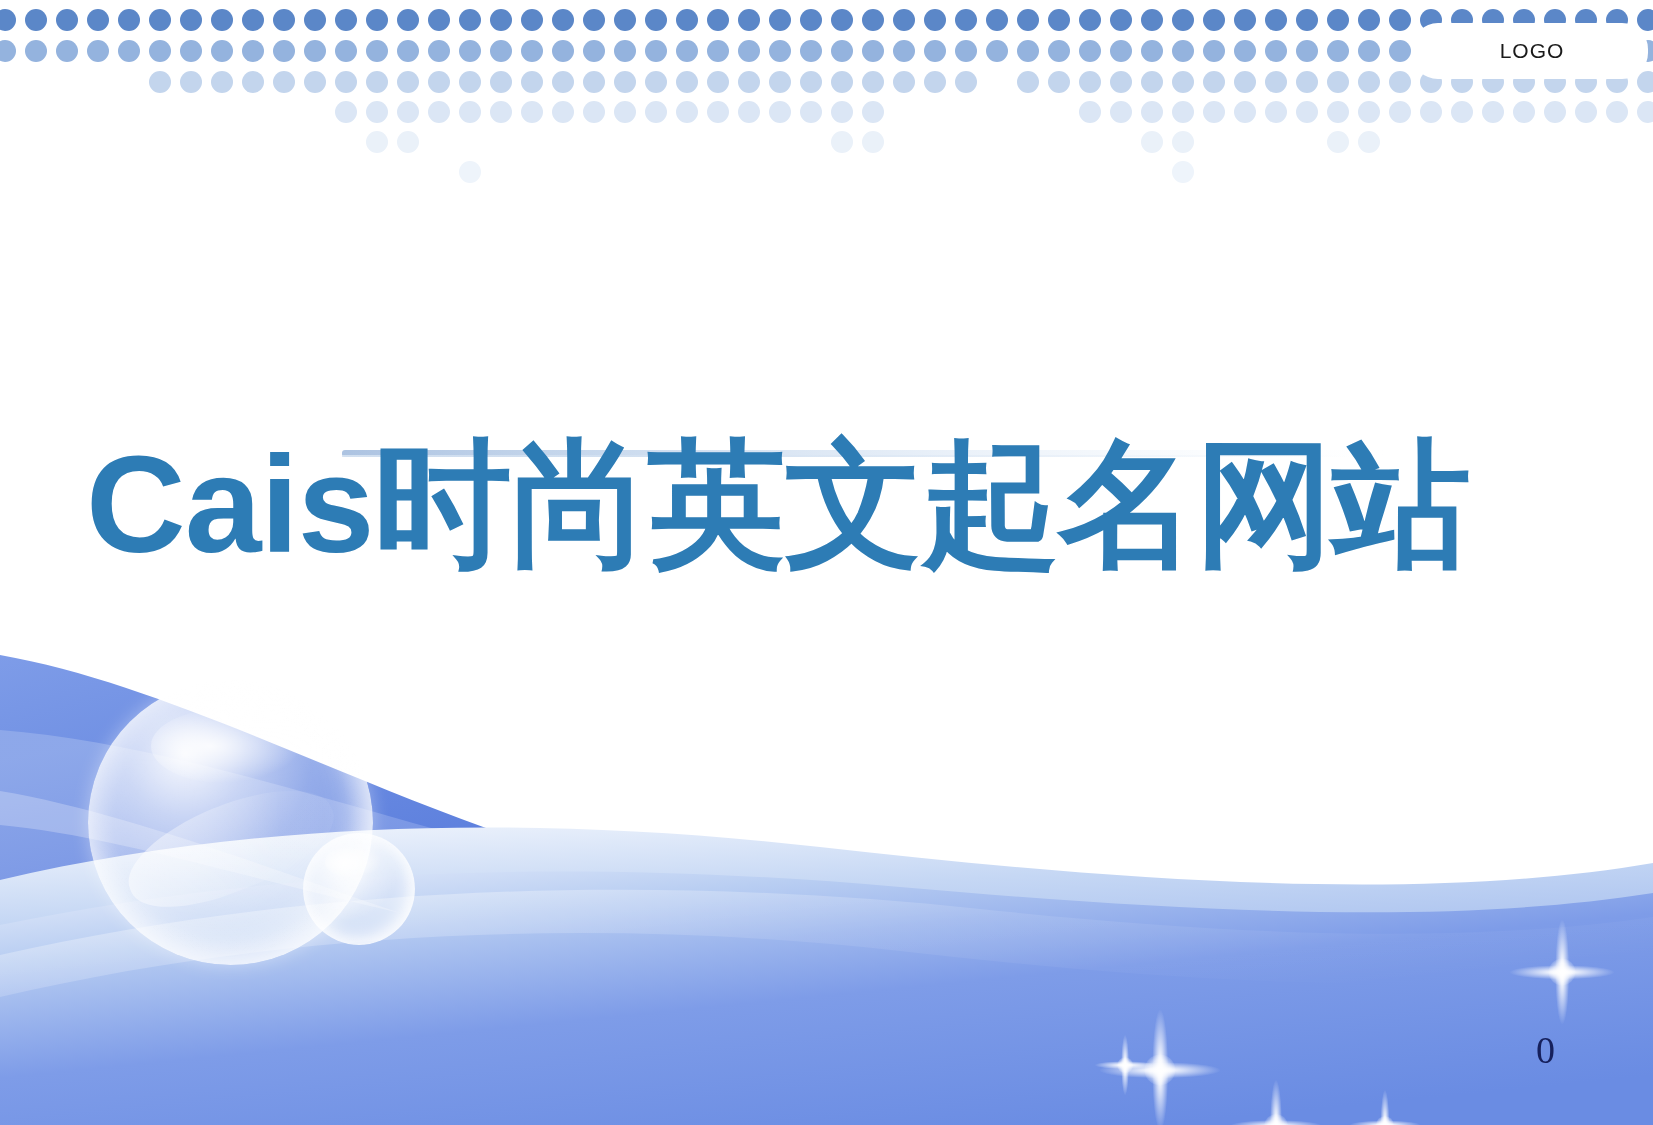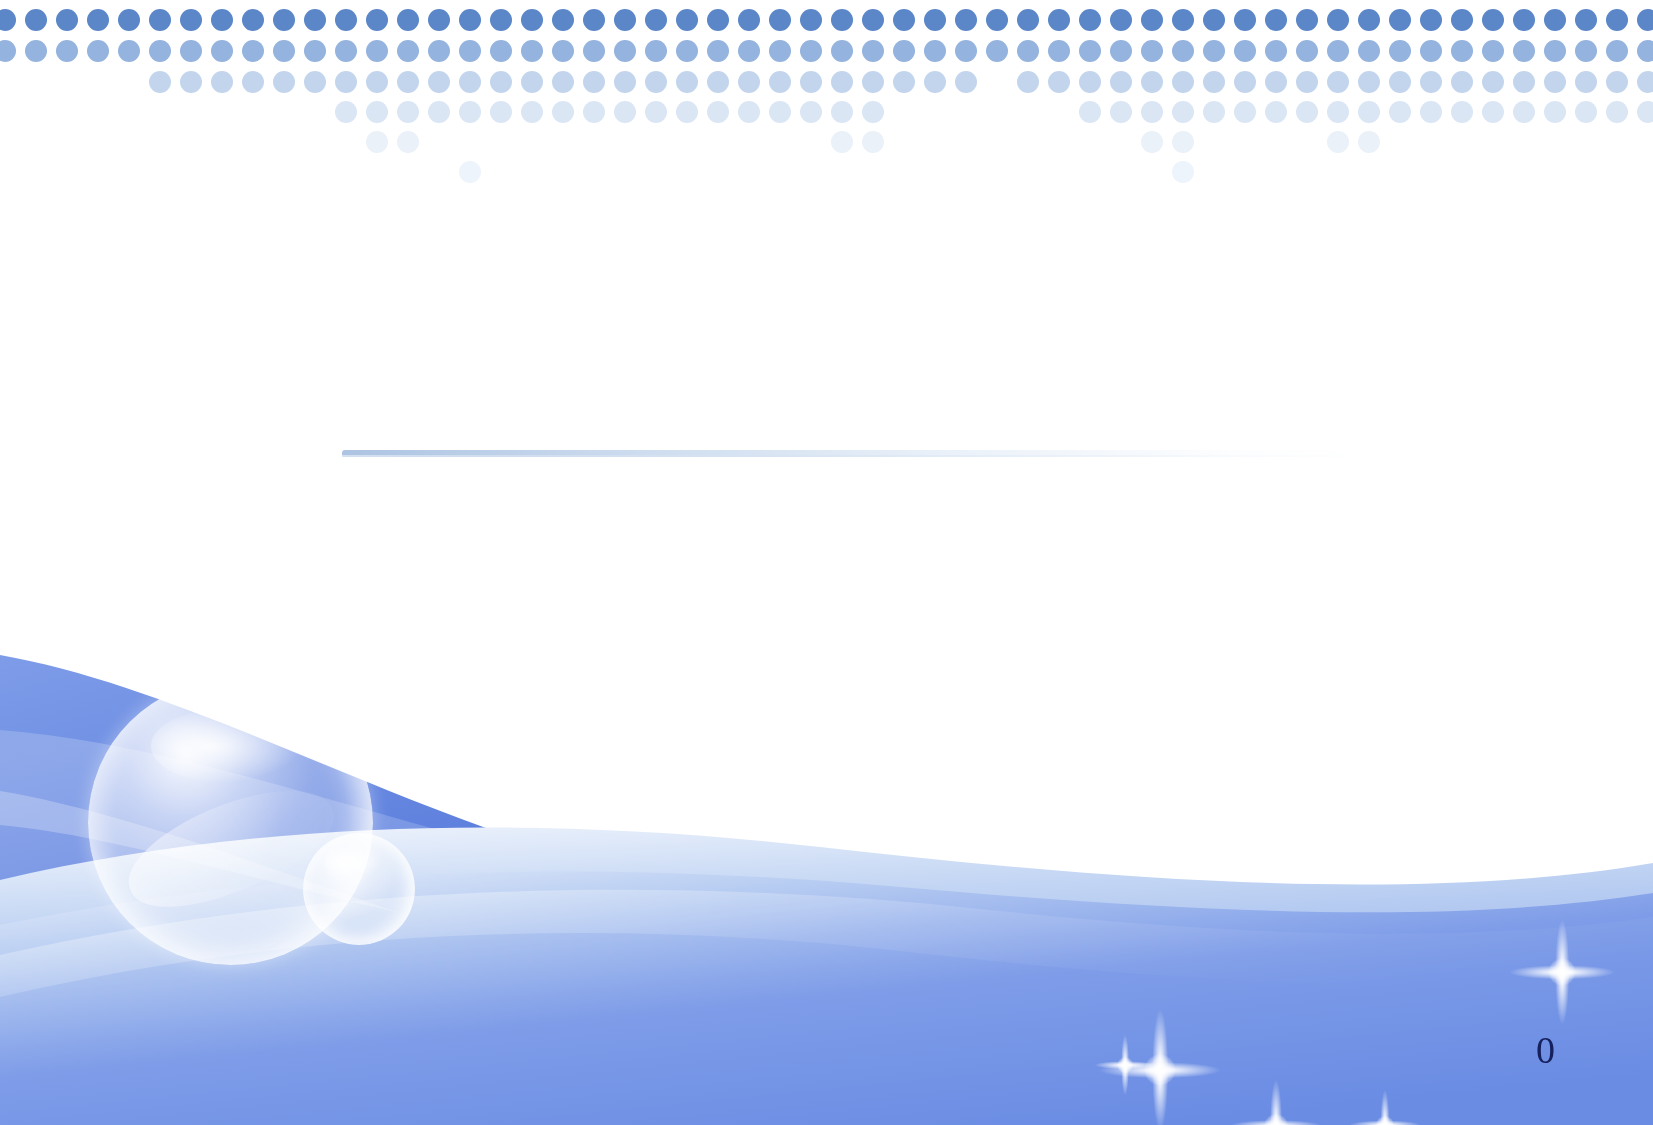--- a/index.html
+++ b/index.html
@@ -372,22 +372,26 @@
       <div class="dot" style="left: 831px; top: 131px; width: 22px; height: 22px; background: rgb(234, 241, 249);"></div>
       <div class="dot" style="left: 862px; top: 131px; width: 22px; height: 22px; background: rgb(234, 241, 249);"></div>
       <div class="dot" style="left: 1141px; top: 131px; width: 22px; height: 22px; background: rgb(234, 241, 249);"></div>
       <div class="dot" style="left: 1172px; top: 131px; width: 22px; height: 22px; background: rgb(234, 241, 249);"></div>
       <div class="dot" style="left: 1327px; top: 131px; width: 22px; height: 22px; background: rgb(234, 241, 249);"></div>
       <div class="dot" style="left: 1358px; top: 131px; width: 22px; height: 22px; background: rgb(234, 241, 249);"></div>
       <div class="dot" style="left: 459px; top: 161px; width: 22px; height: 22px; background: rgb(238, 244, 251);"></div>
       <div class="dot" style="left: 1172px; top: 161px; width: 22px; height: 22px; background: rgb(238, 244, 251);"></div>
     </div>
 
+  <div id="logo-plate">
+    <span id="logo-text">LOGO</span>
+  </div>
 
   <div id="title-rule"></div>
+  <div id="slide-title">Cais时尚英文起名网站</div>
 
   <div id="wave-art">
     <svg viewBox="0 0 1653 500" preserveAspectRatio="none" xmlns="http://www.w3.org/2000/svg">
       <defs>
         <linearGradient id="gDeep" x1="0" y1="0" x2="1" y2="1">
           <stop offset="0%" stop-color="#7e9ce8"></stop>
           <stop offset="35%" stop-color="#5c7fdd"></stop>
           <stop offset="100%" stop-color="#4761cf"></stop>
         </linearGradient>
         <linearGradient id="gMid" x1="0.1" y1="0" x2="0.9" y2="1">

